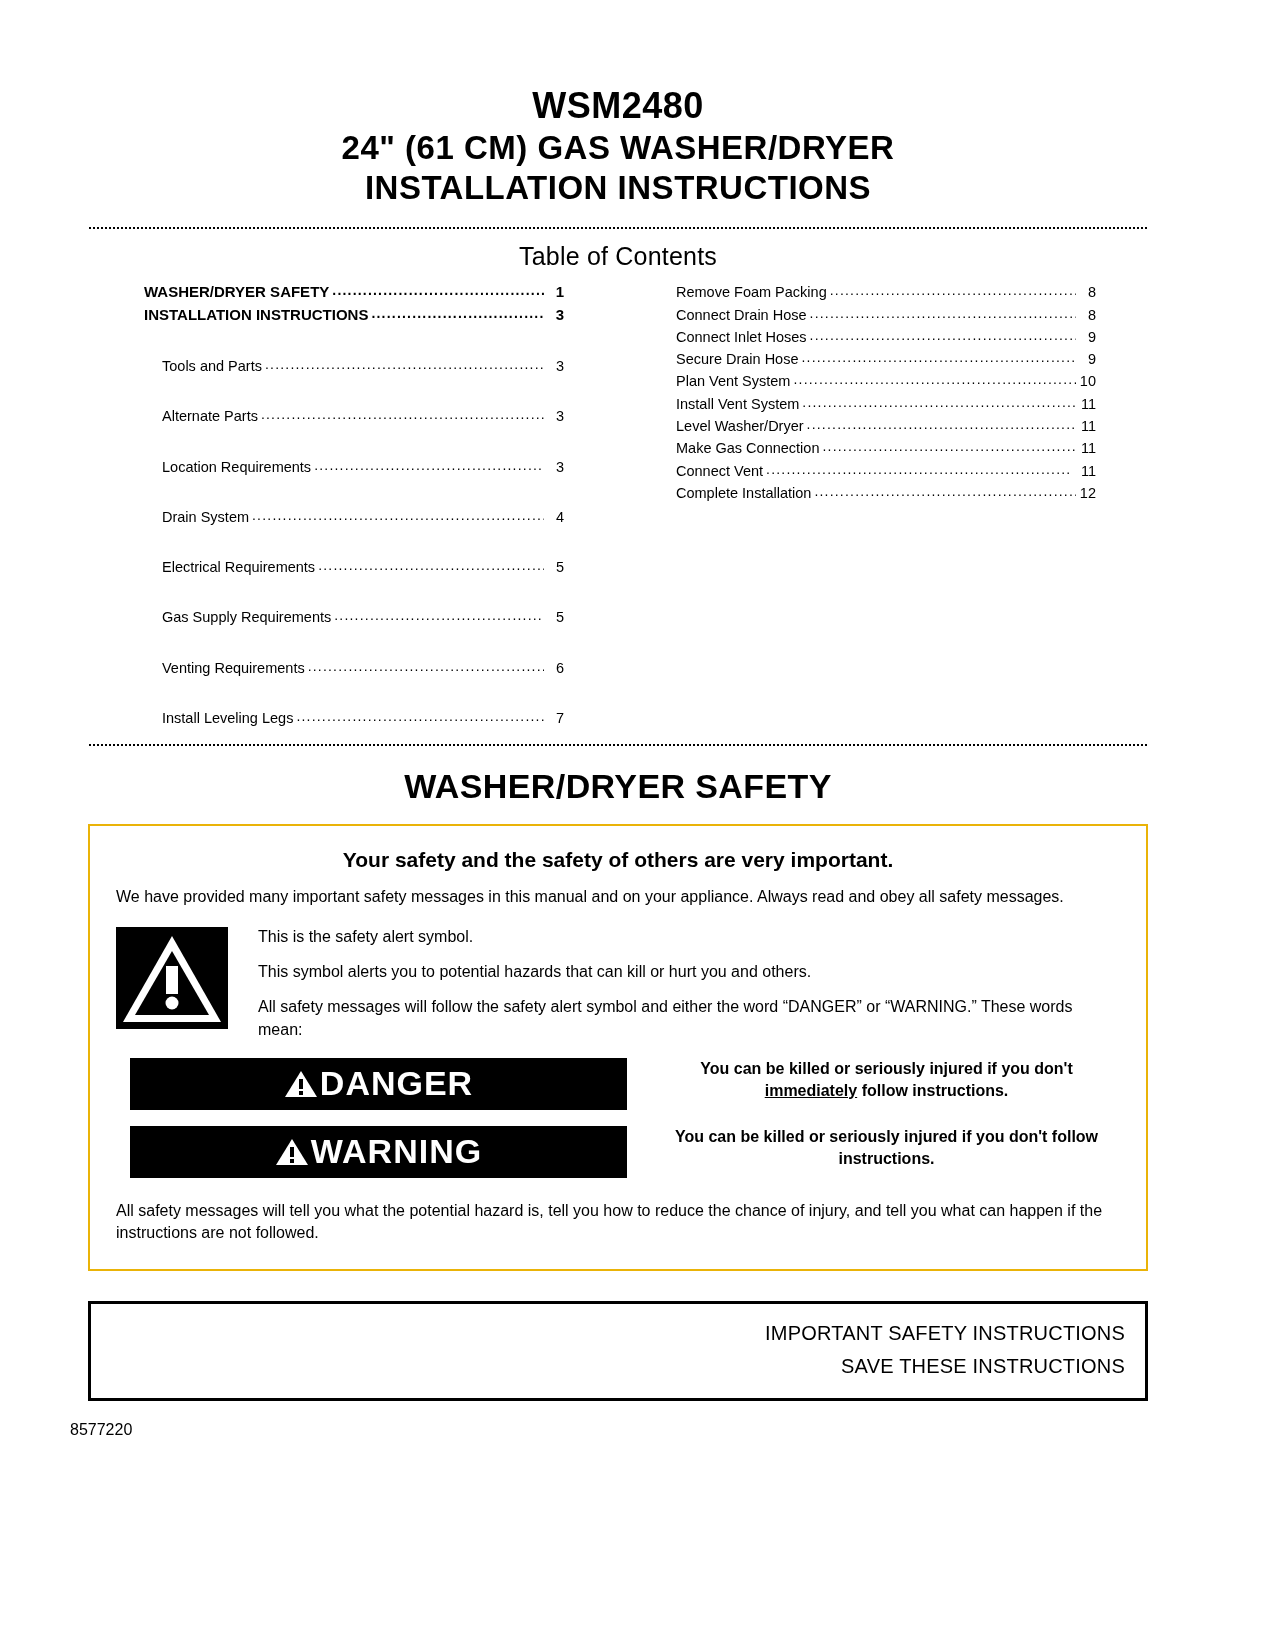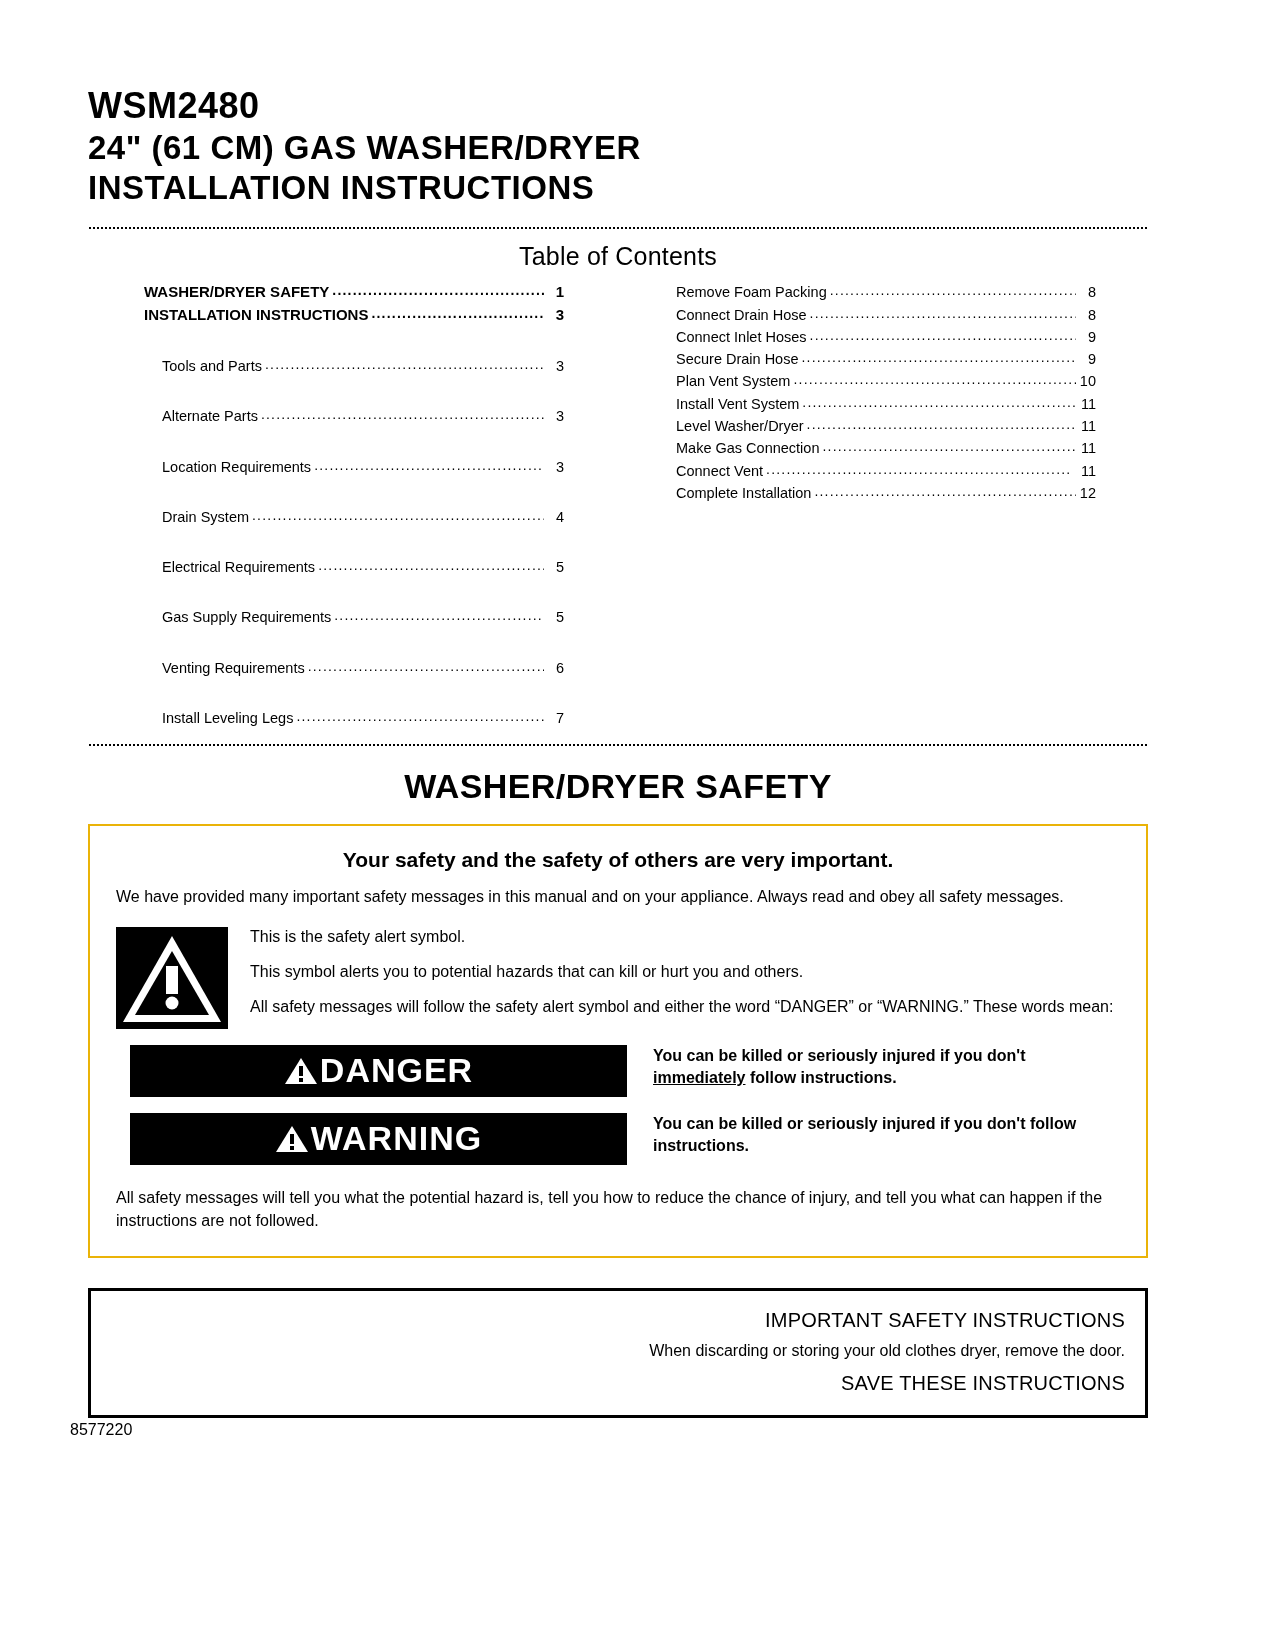--- a/index.html
+++ b/index.html
@@ -23,21 +23,21 @@
   }
   .content {
     position: absolute;
     left: 88px;
     top: 84px;
     width: 1060px;
   }
 
   
   .doc-title {
-    text-align: left;
+    text-align: center;
     font-weight: bold;
     letter-spacing: 0.5px;
     line-height: 1.22;
   }
   .doc-title .line1 { font-size: 36px; }
   .doc-title .line2 { font-size: 33px; }
   .doc-title .line3 { font-size: 33px; }
 
   
   .dot-rule {
@@ -124,27 +124,28 @@
     height: 102px;
     position: relative;
     margin-top: 2px;
   }
   .alert-symbol svg { display: block; }
   .alert-lines {
     flex: 1 1 auto;
     font-size: 16px;
     line-height: 1.45;
   }
-  .alert-lines p { margin: 0 0 12px 0; }
+  .alert-lines p { margin: 0 0 12px 8px; }
   .alert-lines p:last-child { margin-bottom: 0; }
 
   .signal-row {
     display: flex;
     align-items: flex-start;
     margin-top: 16px;
+    text-align: center;
   }
   .signal-block {
     flex: 0 0 auto;
     width: 497px;
     background: #000;
     color: #fff;
     height: 52px;
     display: flex;
     align-items: center;
     justify-content: center;
@@ -378,20 +379,19 @@
           </span>
         </div>
         <div class="signal-text">You can be killed or seriously injured if you don't follow instructions.</div>
       </div>
 
       <div class="safety-foot">All safety messages will tell you what the potential hazard is, tell you how to reduce the chance of injury, and tell you what can happen if the instructions are not followed.</div>
     </div>
 
     <div class="important-box">
       <div class="t1">IMPORTANT SAFETY INSTRUCTIONS</div>
-      <div class="t2">When discarding or storing your old clothes dryer, remove the door.</div>
       <div class="t3">SAVE THESE INSTRUCTIONS</div>
     </div>
 
   </div>
 
   <div class="footer-code">8577220</div>
 </div>
 
 </body></html>

